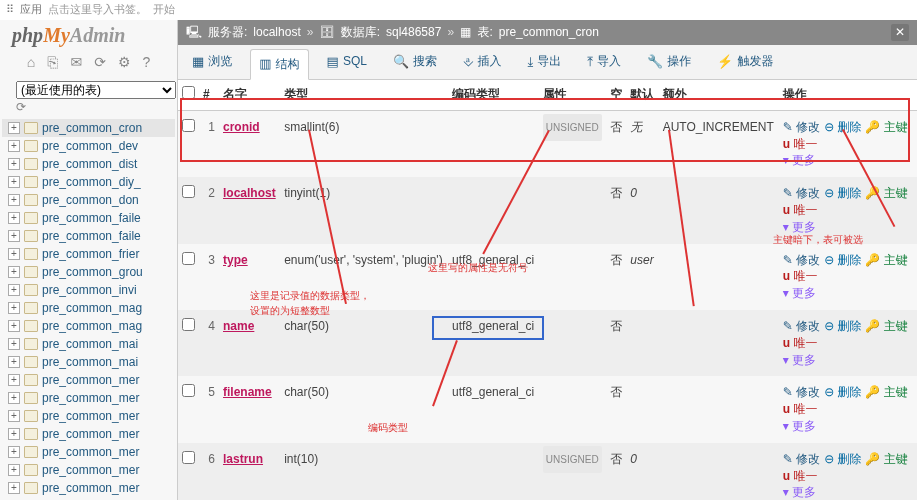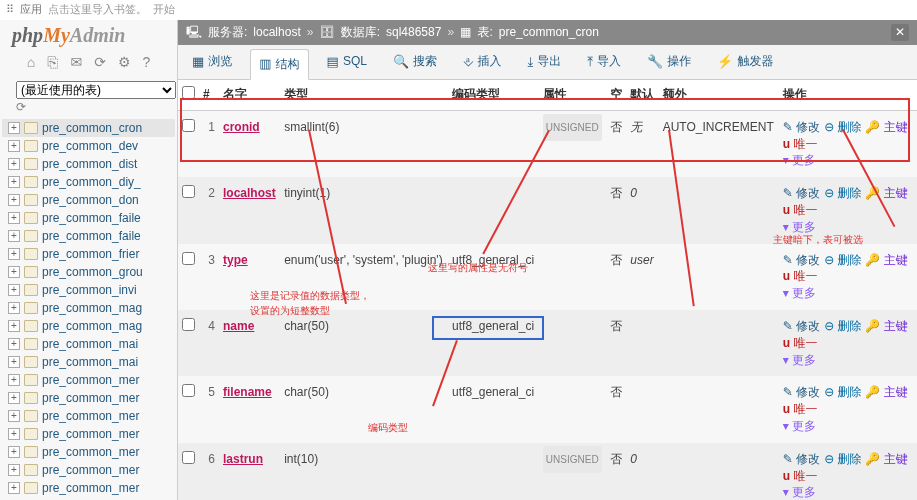--- a/index.html
+++ b/index.html
@@ -27,21 +27,21 @@
 .tabs .tab.active{background:#fff;border:1px solid #ccc;border-bottom-color:#fff;border-radius:3px 3px 0 0;margin-bottom:-5px}
 .tabs .ic{font-size:13px}
 .tbl{width:100%;border-collapse:collapse;font-size:12px}
 .tbl th{background:#fff;border-bottom:1px solid #ccc;padding:6px 4px;text-align:left;color:#333;font-weight:700}
 .tbl td{padding:8px 4px;vertical-align:top}
 .tbl tr.odd td{background:#f7f7f7}
 .tbl tr.even td{background:#eee}
 .name a{color:#be185d;font-weight:700;text-decoration:underline}
 .small{font-size:10px;color:#888;background:#e8e8e8;padding:8px 3px;border-radius:2px}
 .acts a{color:#235a81;margin-right:4px;text-decoration:none}
-.acts .pk{color:#6d28d9}
+.acts .pk{color:#15803d}
 .acts .uni{color:#b91c1c}
 .acts .more{color:#8b5cf6}
 .acts .del{color:#0369a1}
 .redbox{position:absolute;border:2px solid #d33;pointer-events:none}
 .bluebox{position:absolute;border:2px solid #36c;pointer-events:none}
 .line{position:absolute;background:#d33;transform-origin:top left;pointer-events:none}
 .anno{position:absolute;color:#d33;font-size:10px;line-height:1.5;pointer-events:none;white-space:nowrap}
 .chk{width:18px;text-align:center}
 .num{width:20px;text-align:right;color:#666;padding-right:8px}
 </style>

